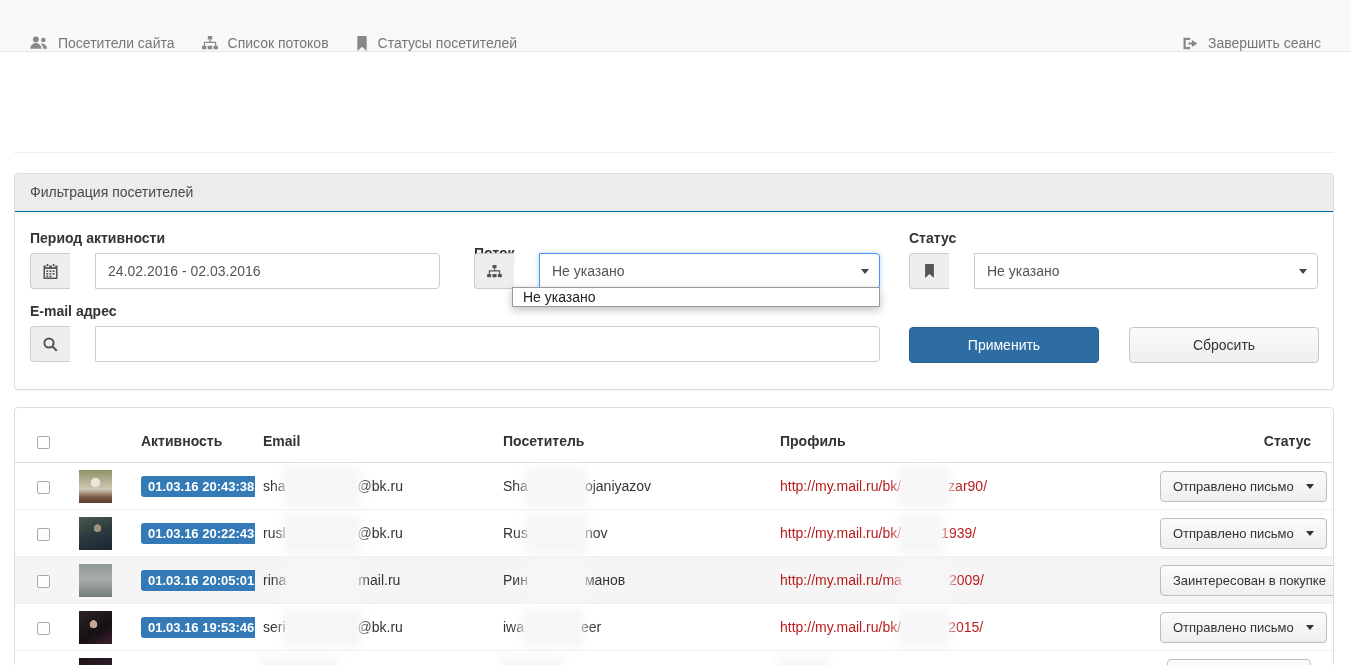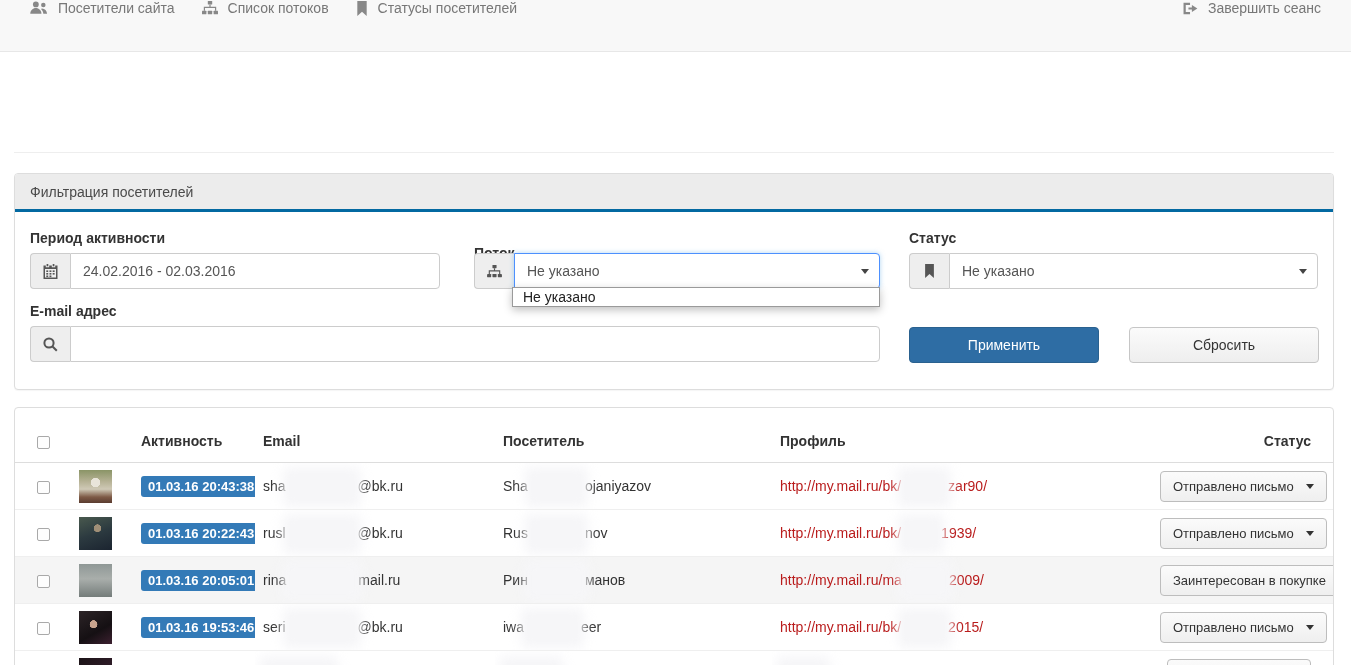--- a/index.html
+++ b/index.html
@@ -7,21 +7,21 @@
   .stage {
     position:relative; width:1351px; height:665px; overflow:hidden;
     background:#fff; font-family:"Liberation Sans", sans-serif;
     font-size:14px; color:#333;
   }
 
   
   .navbar {
     position:absolute; top:0; left:0; width:1351px; height:52px;
     background:#f8f8f8; border-bottom:1px solid #e7e7e7;
-    display:flex; align-items:flex-start; padding:0 30px;
+    display:flex; align-items:flex-end; padding:0 30px;
   }
   .nav-left { display:flex; gap:27px; }
   .nav-item {
     display:flex; align-items:center; gap:10px; color:#777;
     font-size:14px; cursor:pointer; white-space:nowrap;
   }
   .nav-right { margin-left:auto; }
   .icon { display:inline-flex; align-items:center; justify-content:center; color:#888; }
   .icon svg { display:block; }
 
@@ -29,25 +29,25 @@
   .page-title { position:absolute; left:15px; top:86px; font-size:36px; font-weight:400; color:#333; }
   .page-rule { position:absolute; left:14px; width:1320px; top:152px; border-top:1px solid #eee; }
 
   
   .filter-panel {
     position:absolute; left:14px; top:173px; width:1320px; height:217px;
     background:#fff; border:1px solid #ddd; border-radius:4px;
     box-shadow:0 1px 1px rgba(0,0,0,.04);
   }
   .filter-head {
-    height:38px; line-height:37px; background:#ececec; border-bottom:3px solid #0369a1;
+    height:38px; line-height:37px; background:#ececec; border-bottom:1px solid #0369a1;
     border-radius:3px 3px 0 0; padding:0 15px; color:#4a4a4a; font-size:14px;
   }
   .f-label { position:absolute; font-weight:bold; color:#333; font-size:14px; }
-  .igroup { position:absolute; display:flex; height:36px; }
+  .igroup { position:absolute; display:flex; height:36px;gap:25px; }
   .iaddon {
     width:40px; flex:none; background:#eee; border:1px solid #ccc; border-right:none;
     border-radius:4px 0 0 4px; display:flex; align-items:center; justify-content:center; color:#555;
   }
   .ifield {
     flex:1; background:#fff; border:1px solid #ccc; border-radius:0 4px 4px 0;
     display:flex; align-items:center; padding:0 12px; color:#555; font-size:14px;
     position:relative; min-width:0;
   }
   .ifield.focused { border-color:#4d90fe; box-shadow:0 0 5px rgba(102,175,233,.5); }

